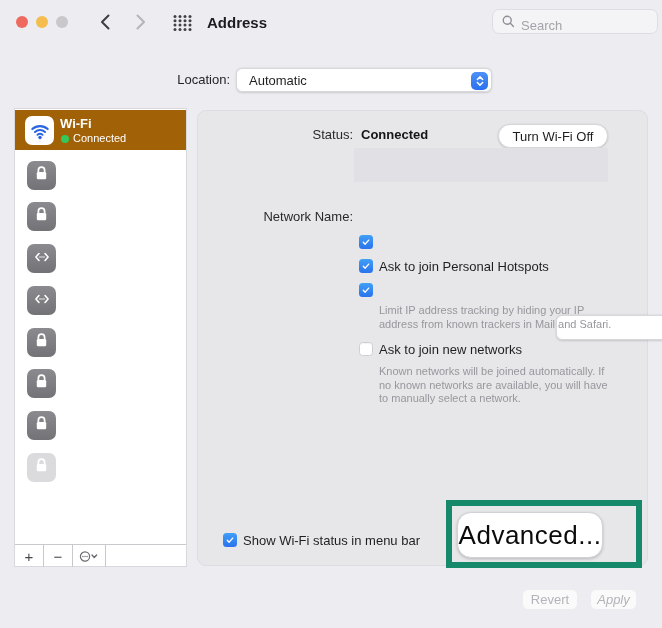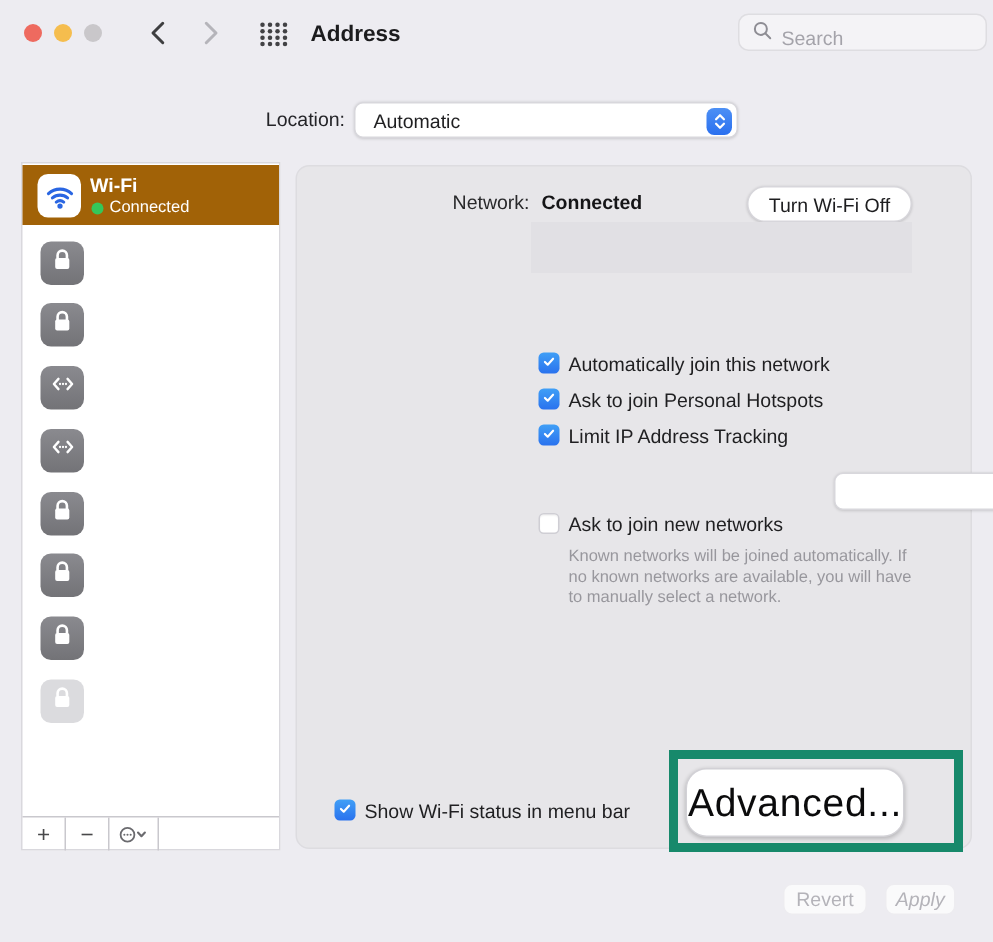--- a/index.html
+++ b/index.html
@@ -226,50 +226,50 @@
             <circle cx="3.9" cy="6.5" r="0.7" fill="#6B6B6F"></circle>
             <circle cx="6" cy="6.5" r="0.7" fill="#6B6B6F"></circle>
             <circle cx="8.1" cy="6.5" r="0.7" fill="#6B6B6F"></circle>
             <path d="M13 5 L15.3 7.5 L17.6 5" fill="none" stroke="#6B6B6F" stroke-width="1.4" stroke-linecap="round" stroke-linejoin="round"></path>
           </svg>
       </div>
     </div>
   </div>
 
   <div class="panel">
-    <div class="p-label status-label">Network:</div>
+    <div class="p-label status-label">Status:</div>
     <div class="status-value">Connected</div>
     <div class="btn-turnoff">Turn Wi-Fi Off</div>
     <div class="redact"></div>
 
+    <div class="p-label netname-label">Network Name:</div>
     <div class="dropdown dd-network">
       <span class="dd-value"></span>
 
     </div>
 
     <div class="cb checked cb1">
       <span><svg width="10" height="10" viewBox="0 0 14 14">
             <path d="M3.2 7.4 L5.8 10 L10.8 4.4" fill="none" stroke="#fff" stroke-width="2" stroke-linecap="round" stroke-linejoin="round"></path>
           </svg></span>
     </div>
-    <div class="cb-label cb1l">Automatically join this network</div>
 
     <div class="cb checked cb2">
       <span><svg width="10" height="10" viewBox="0 0 14 14">
             <path d="M3.2 7.4 L5.8 10 L10.8 4.4" fill="none" stroke="#fff" stroke-width="2" stroke-linecap="round" stroke-linejoin="round"></path>
           </svg></span>
     </div>
     <div class="cb-label cb2l">Ask to join Personal Hotspots</div>
 
     <div class="cb checked cb3">
       <span><svg width="10" height="10" viewBox="0 0 14 14">
             <path d="M3.2 7.4 L5.8 10 L10.8 4.4" fill="none" stroke="#fff" stroke-width="2" stroke-linecap="round" stroke-linejoin="round"></path>
           </svg></span>
     </div>
-    <div class="cb-label cb3l">Limit IP Address Tracking</div>
+    <div class="cb-desc desc1">Limit IP address tracking by hiding your IP address from known trackers in Mail and Safari.</div>
 
     <div class="cb unchecked cb4"></div>
     <div class="cb-label cb4l">Ask to join new networks</div>
     <div class="cb-desc desc2">Known networks will be joined automatically. If no known networks are available, you will have to manually select a network.</div>
 
     <div class="cb checked cb5">
       <span><svg width="10" height="10" viewBox="0 0 14 14">
             <path d="M3.2 7.4 L5.8 10 L10.8 4.4" fill="none" stroke="#fff" stroke-width="2" stroke-linecap="round" stroke-linejoin="round"></path>
           </svg></span>
     </div>

